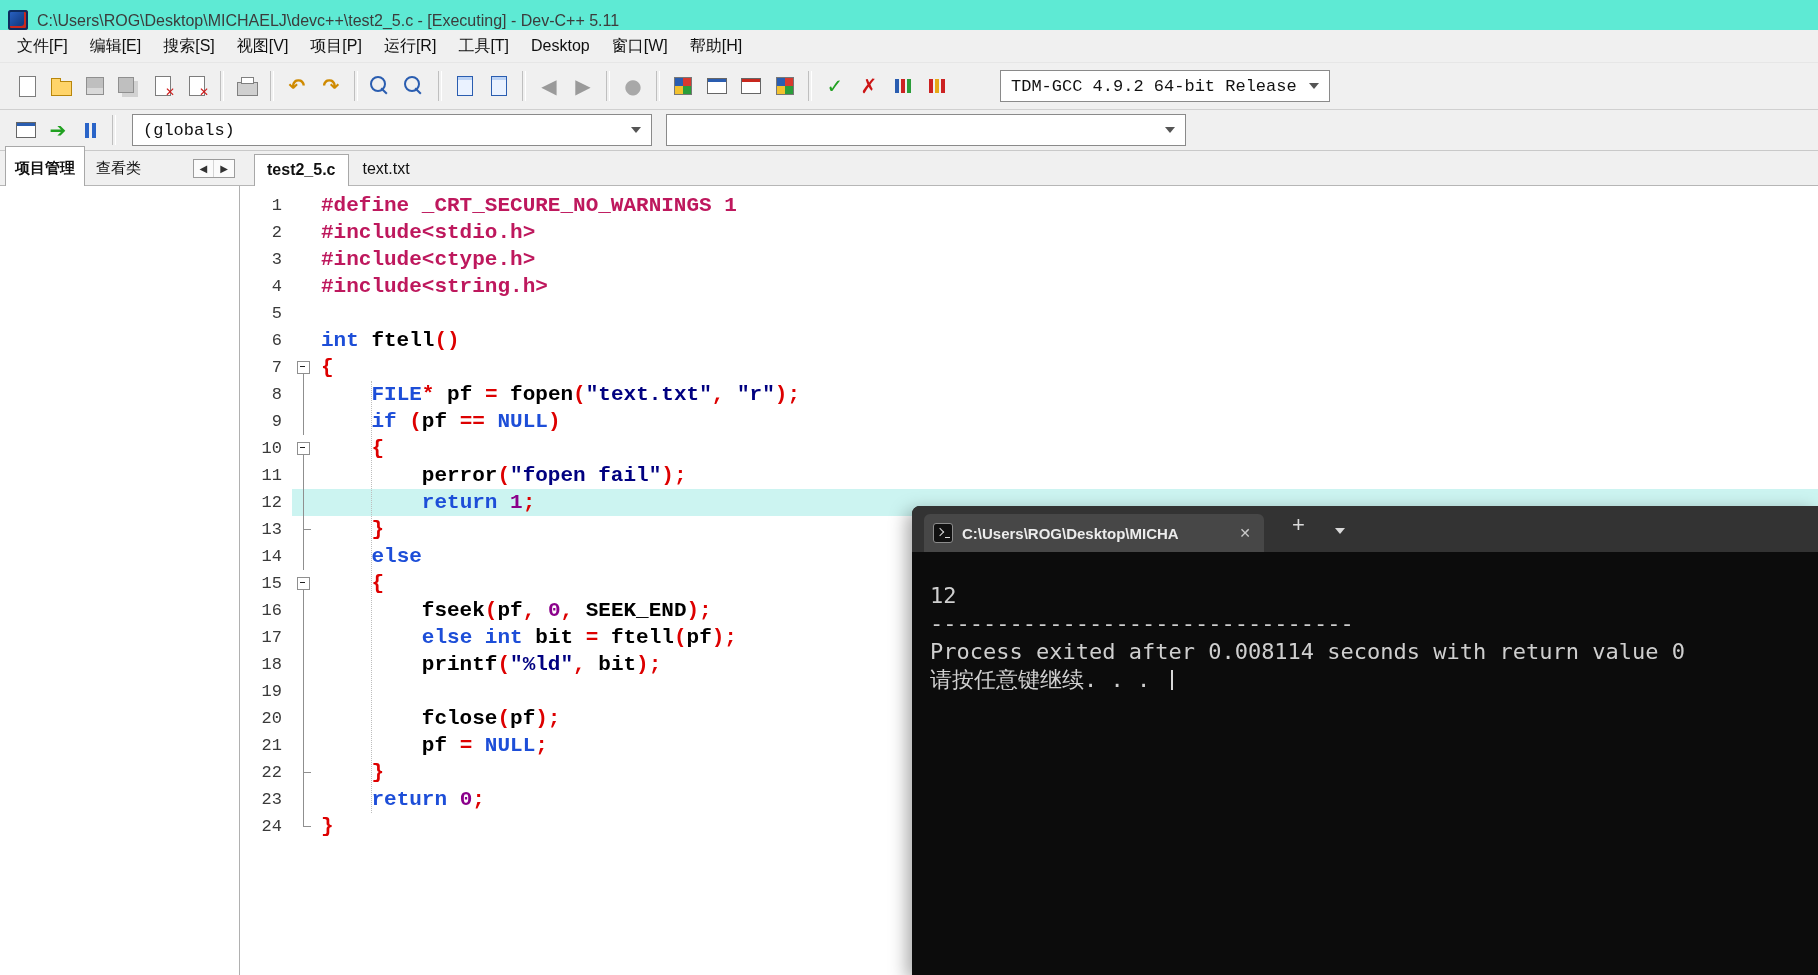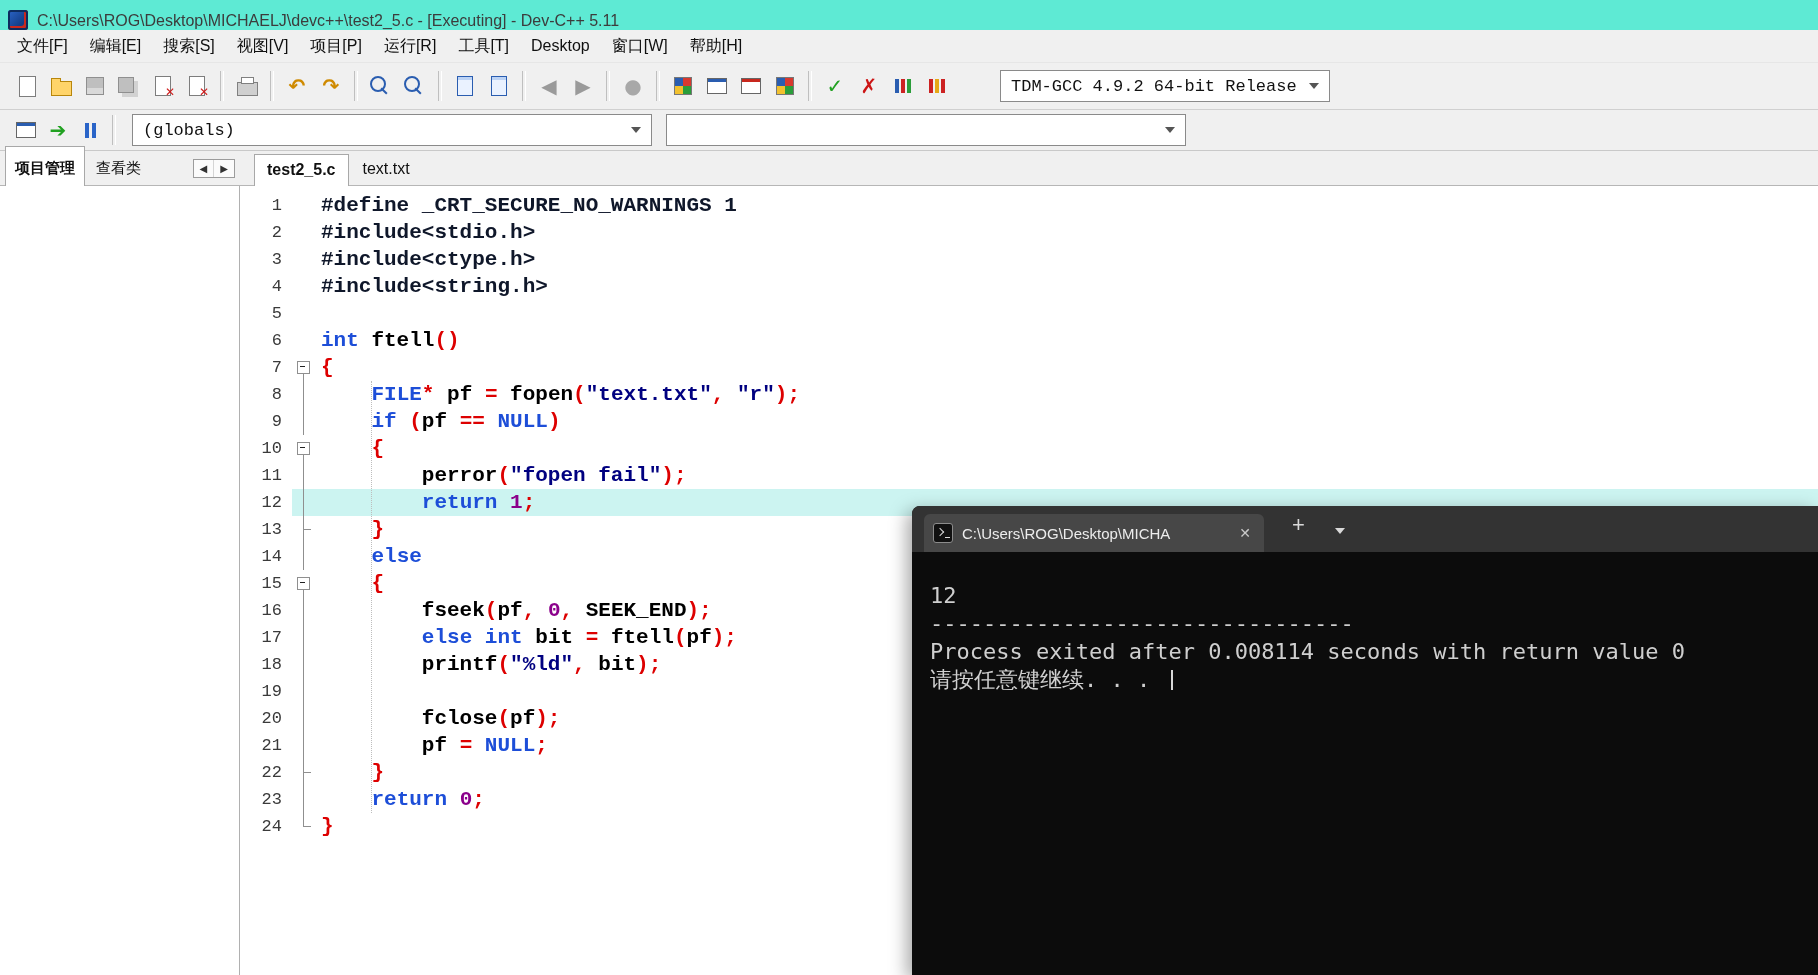--- a/index.html
+++ b/index.html
@@ -79,21 +79,21 @@
   .left-panel{width:240px;box-sizing:border-box;border-right:1px solid #b0b0b0;background:#fff;flex:none}
   .editor{flex:1;position:relative;background:#fff;overflow:hidden}
   .code-lines{padding-top:6px}
   .code-row{display:flex;height:27px}
   .gut{width:52px;box-sizing:border-box;text-align:right;padding-right:10px;flex:none;
        font:400 17px/27px "Liberation Mono","DejaVu Sans Mono",monospace;color:#3a3a3a}
   .fold{width:24px;height:27px;position:relative;flex:none}
   .cl{flex:1;white-space:pre;padding-left:5px;
       font:700 21px/27px "Liberation Mono","DejaVu Sans Mono",monospace;color:#000}
   .hl .fold,.hl .cl{background:#ccf4f1}
-  .tok-pp{color:#0f172a}
+  .tok-pp{color:#be185d}
   .tok-kw{color:#1d4ed8}
   .tok-idf{color:#000000}
   .tok-str{color:#000080}
   .tok-num{color:#8b008b}
   .tok-sym{color:#dd0000}
   
   .fv::before,.ft::before{content:"";position:absolute;left:11px;top:0;bottom:0;width:1px;background:#8f8f8f}
   .fe::before{content:"";position:absolute;left:11px;top:0;height:14px;width:1px;background:#8f8f8f}
   .ft::after,.fe::after{content:"";position:absolute;left:12px;top:13px;width:7px;height:1px;background:#8f8f8f}
   .fbx::before{content:"";position:absolute;left:11px;top:20px;bottom:0;width:1px;background:#8f8f8f}
@@ -104,21 +104,21 @@
   
   .console{position:absolute;left:912px;top:506px;right:0;bottom:0;background:#0c0c0c;z-index:10;
            border-top-left-radius:8px;overflow:hidden;box-shadow:-5px 5px 18px rgba(0,0,0,.35)}
   .console-bar{height:46px;background:#333333;display:flex;align-items:flex-end;padding-left:12px}
   .c-tab{width:340px;height:38px;background:#474747;border-radius:6px 6px 0 0;display:flex;align-items:center;
          gap:9px;padding:0 9px;box-sizing:border-box;flex:none}
   .cmdic{width:18px;height:18px;background:#111;border:1px solid #8c8c8c;border-radius:3px;position:relative;flex:none}
   .cmdic::before{content:"";position:absolute;left:3px;top:5px;width:5px;height:5px;
                  border-right:1px solid #ddd;border-bottom:1px solid #ddd;transform:rotate(-45deg)}
   .cmdic::after{content:"";position:absolute;right:2px;bottom:4px;width:5px;height:1px;background:#ddd}
-  .c-title{color:#ececec;font-size:15px;white-space:nowrap;overflow:hidden;flex:1;font-weight:normal}
+  .c-title{color:#ececec;font-size:15px;white-space:nowrap;overflow:hidden;flex:1;font-weight:bold}
   .c-x{color:#c9c9c9;font-size:14px;padding:0 4px;font-family:"DejaVu Sans",sans-serif}
   .c-plus{color:#d9d9d9;font-size:22px;margin:0 0 8px 28px;align-self:center;line-height:1}
   .c-chevwrap{align-self:center;margin-left:30px}
   .c-chev{width:0;height:0;border-left:5px solid transparent;border-right:5px solid transparent;
           border-top:6px solid #d9d9d9;display:inline-block}
   .console-body{padding:30px 10px 0 18px;font-family:"DejaVu Sans Mono","Liberation Mono",monospace;
                 font-size:22px;color:#cfcfcf}
   .tline{line-height:28px;white-space:pre}
   .tcursor{display:inline-block;width:2px;height:20px;background:#d8d8d8;margin-left:8px;vertical-align:-3px}
 </style>

